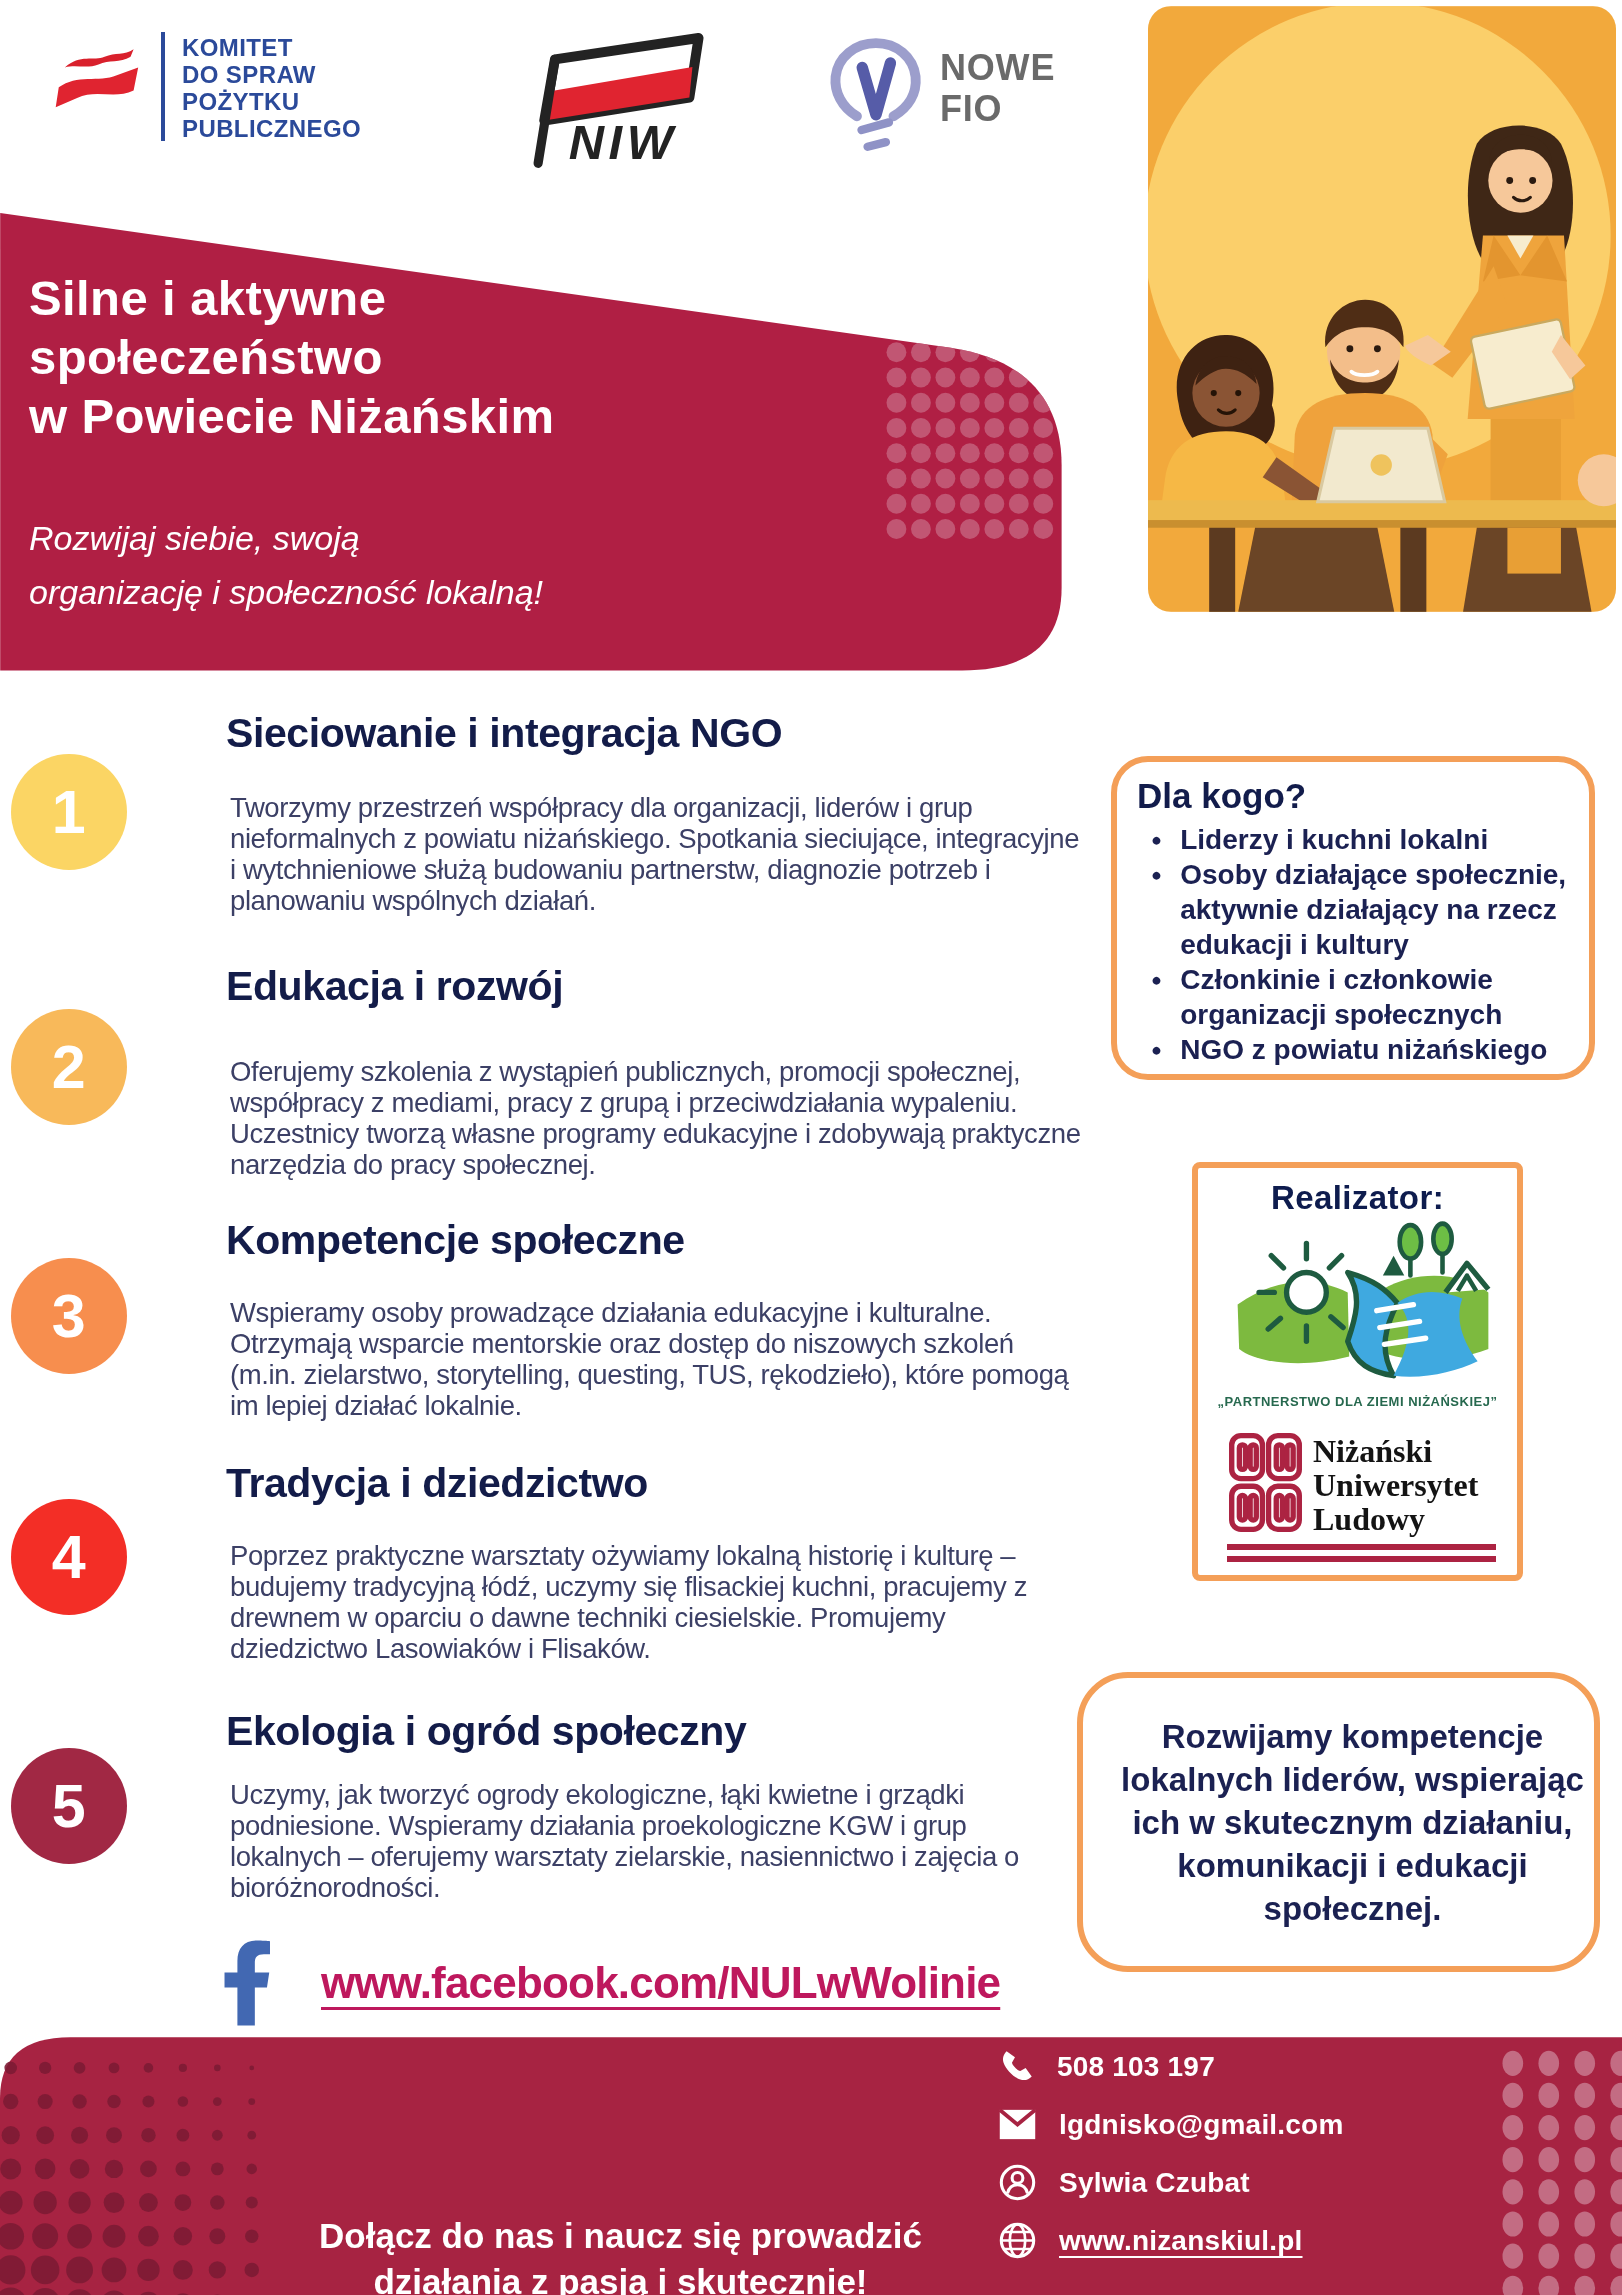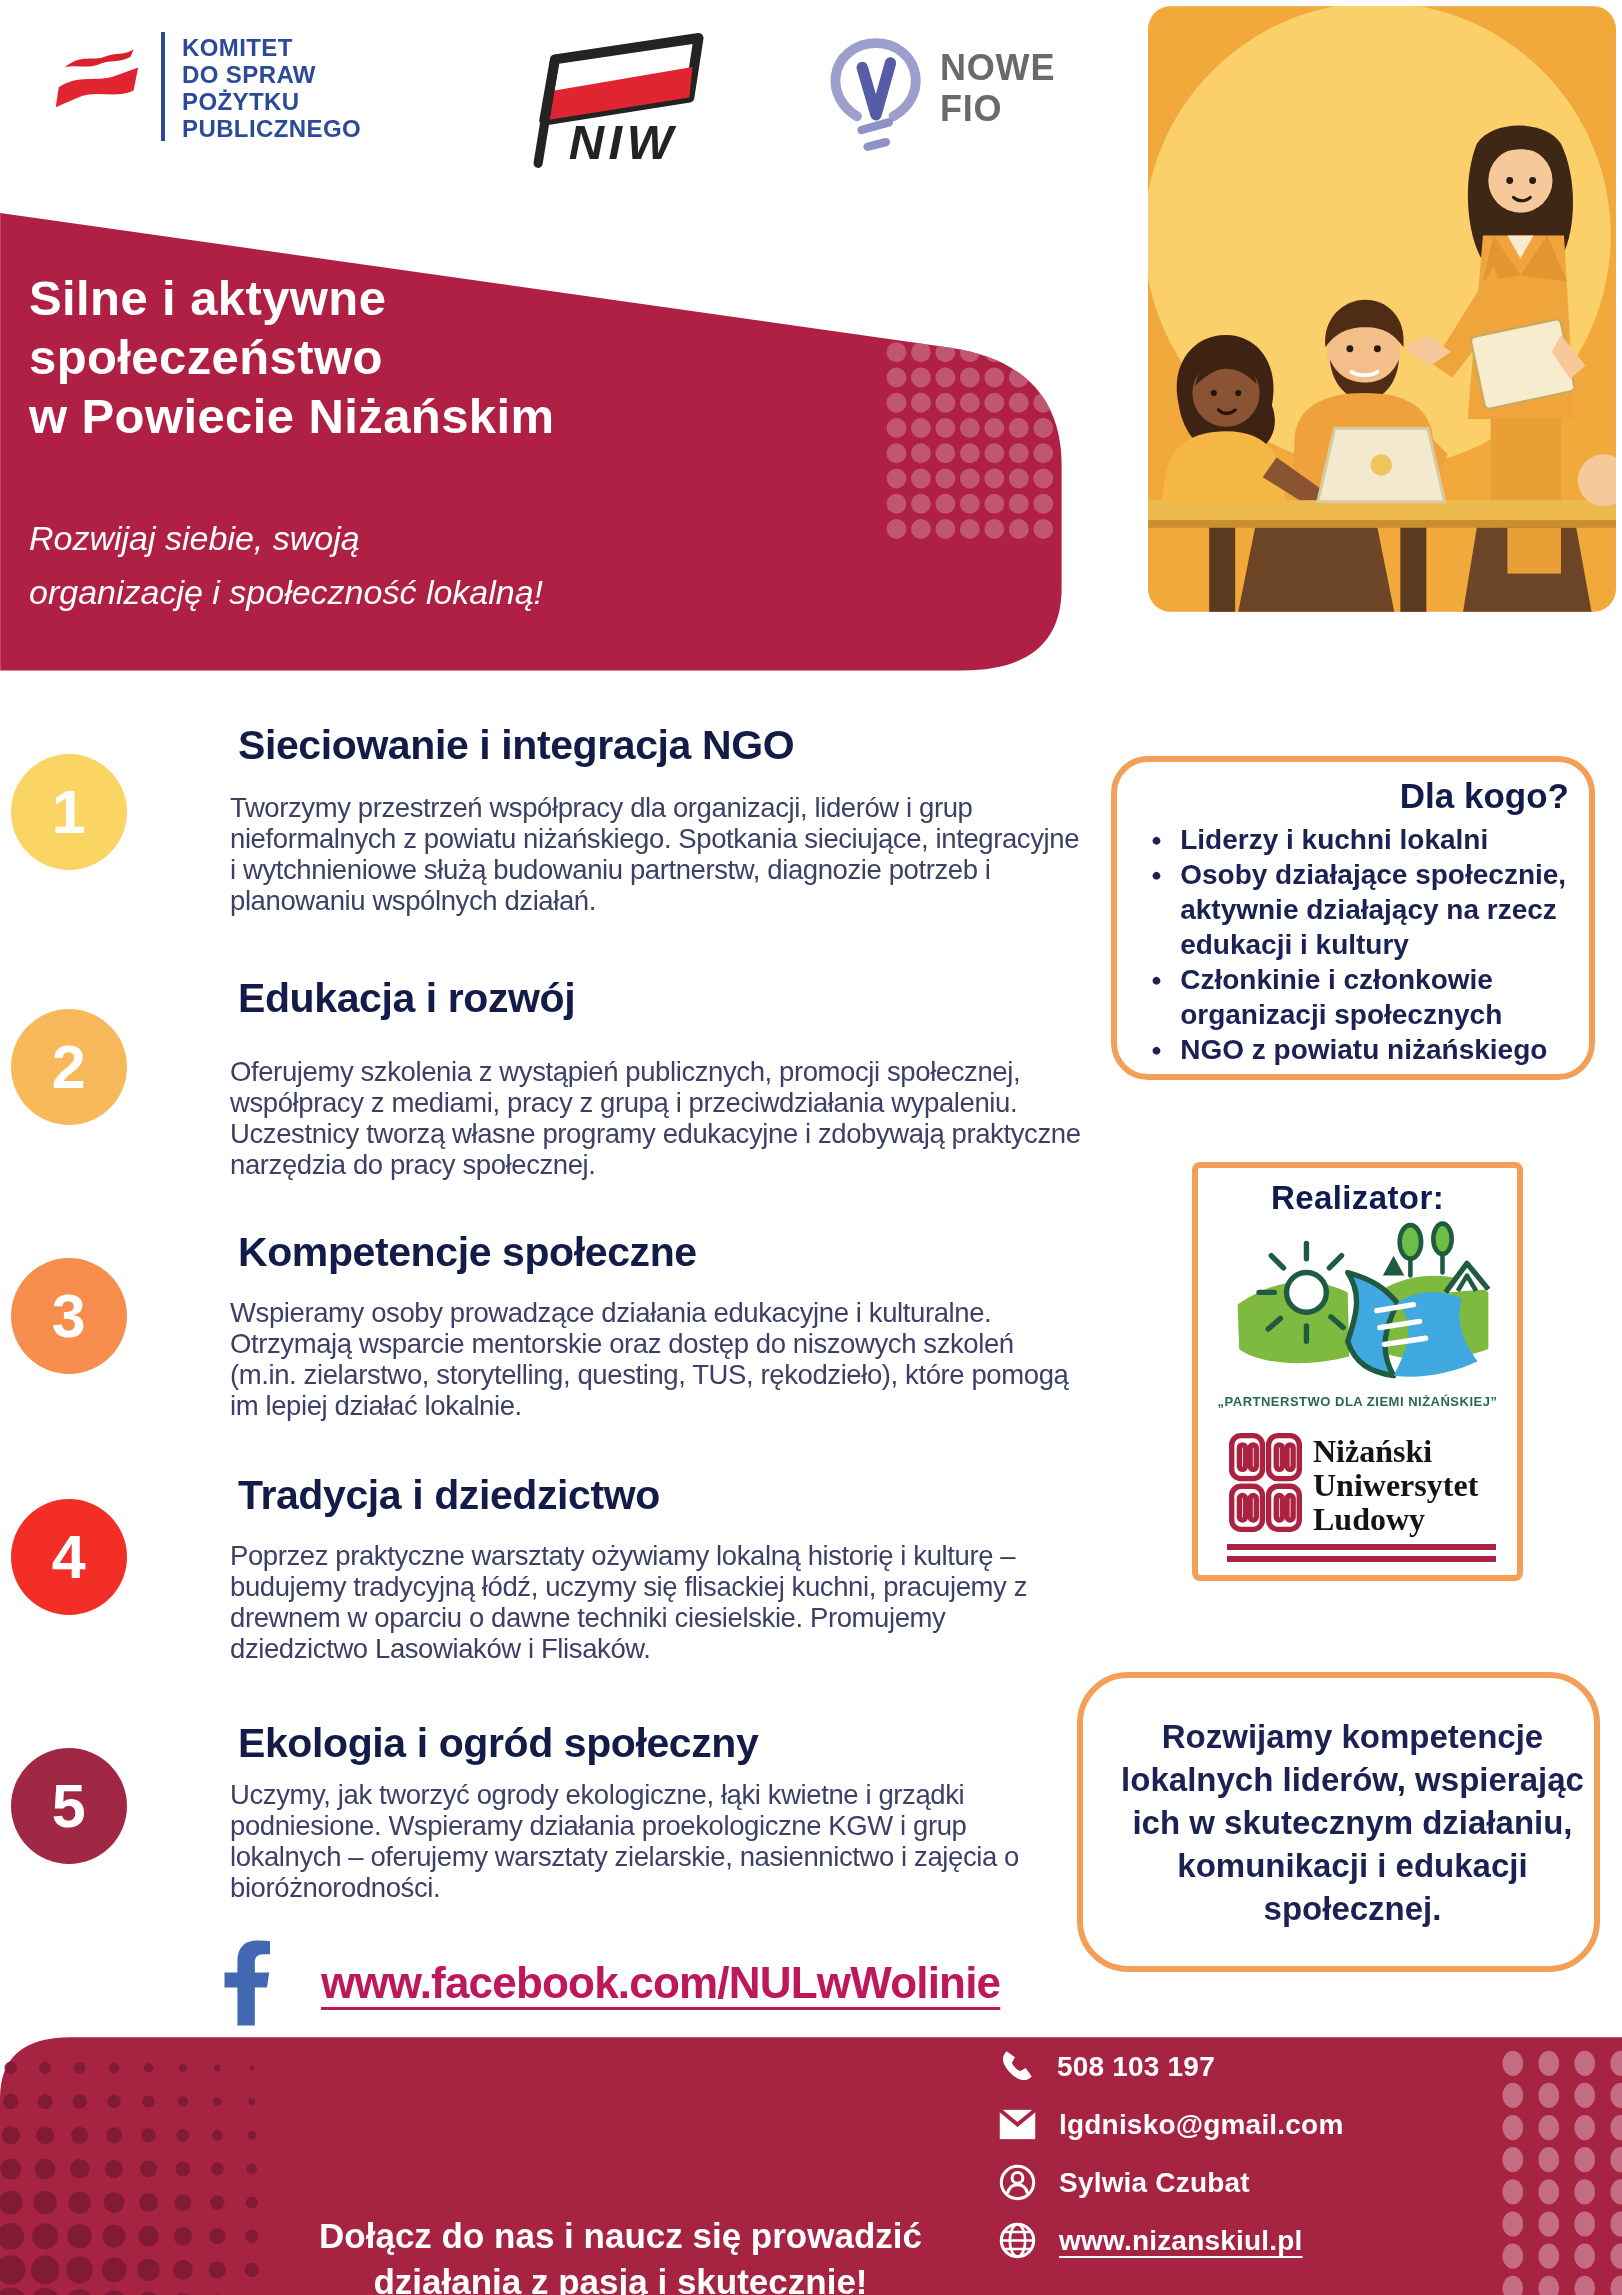--- a/index.html
+++ b/index.html
@@ -16,32 +16,32 @@
   
   .banner-title{left:29px;top:269px;color:#fff;font-size:49px;font-weight:800;line-height:59px;letter-spacing:0.4px;}
   .banner-subtitle{left:29px;top:511px;color:#fff;font-size:34px;font-weight:300;font-style:italic;line-height:54px;}
 
   
   .illus{left:1148px;top:6.1px;width:468px;height:606px;border-radius:23px;overflow:hidden;}
 
   
   .num-circle{left:10.7px;width:116px;height:116px;border-radius:50%;color:#fff;
               display:flex;align-items:center;justify-content:center;font-size:61px;font-weight:800;}
-  .sec-title{left:226px;font-size:41px;font-weight:800;color:#131C49;letter-spacing:-0.4px;margin:12px;}
+  .sec-title{left:226px;font-size:41px;font-weight:800;color:#131C49;letter-spacing:-0.4px;margin:0;}
   .sec-body{left:230px;width:853px;font-size:27.5px;line-height:31px;color:#3C4066;letter-spacing:-0.4px;margin:0;}
 
   
   .fb-row{left:223px;top:1940px;display:flex;align-items:center;gap:51px;}
   .fb-link{font-size:44px;font-weight:800;color:#be185d;text-decoration:underline;
            text-decoration-thickness:3.1px;text-underline-offset:9.2px;letter-spacing:-0.8px;}
 
   
   .obox{background:#fff;border:6.1px solid #F49F58;border-radius:37px;box-sizing:border-box;}
   .dlakogo{left:1111px;top:756px;width:484px;height:324px;padding:10.7px 20px 7.7px 20px;}
-  .dlakogo h3{margin:3.1px 0 6.1px 0;text-align:right;font-size:35px;color:#121C4B;font-weight:800;}
+  .dlakogo h3{margin:3.1px 0 6.1px 0;text-align:left;font-size:35px;color:#121C4B;font-weight:800;}
   .dlakogo ul{margin:0;padding:0 0 0 9.2px;list-style:none;}
   .dlakogo li{position:relative;padding-left:34px;font-size:28px;font-weight:700;color:#1B2152;line-height:35px;}
   .dlakogo li::before{content:"●";position:absolute;left:4.6px;top:0;font-size:18.4px;color:#1B2152;}
   .realizator{left:1192px;top:1162px;width:331px;height:419px;border-radius:8px;}
   .realizator h3{position:absolute;top:10.7px;width:100%;text-align:center;margin:0;
                  font-size:33px;font-weight:800;color:#0E1C4E;letter-spacing:0.4px;}
   .partner-caption{position:absolute;top:226px;width:100%;text-align:center;
                    font-size:13px;font-weight:600;color:#27694F;letter-spacing:0.5px;}
   .nul-text{position:absolute;left:115px;top:266px;font-family:"Liberation Serif",serif;
             font-size:32px;font-weight:700;color:#141414;line-height:34px;}

